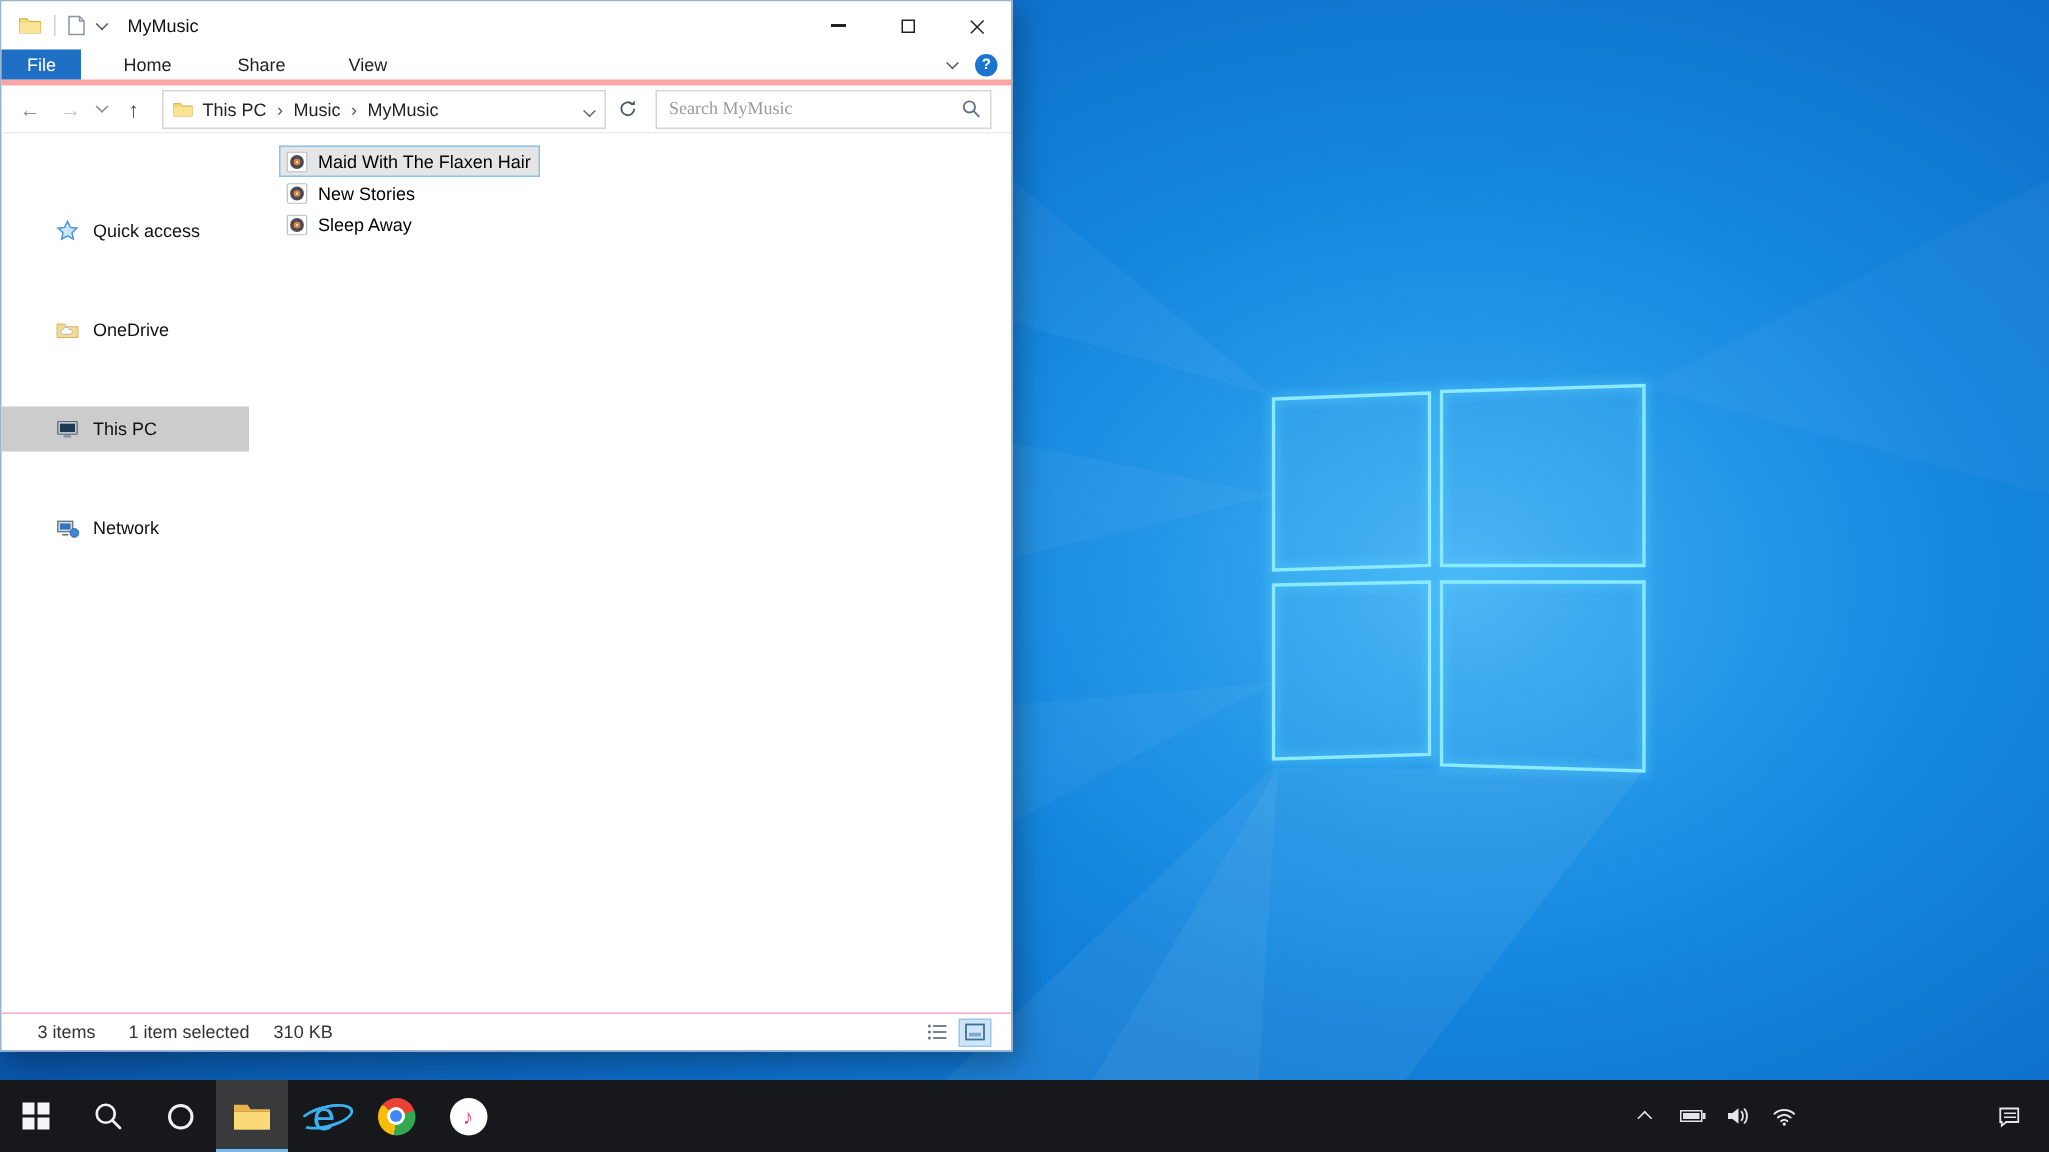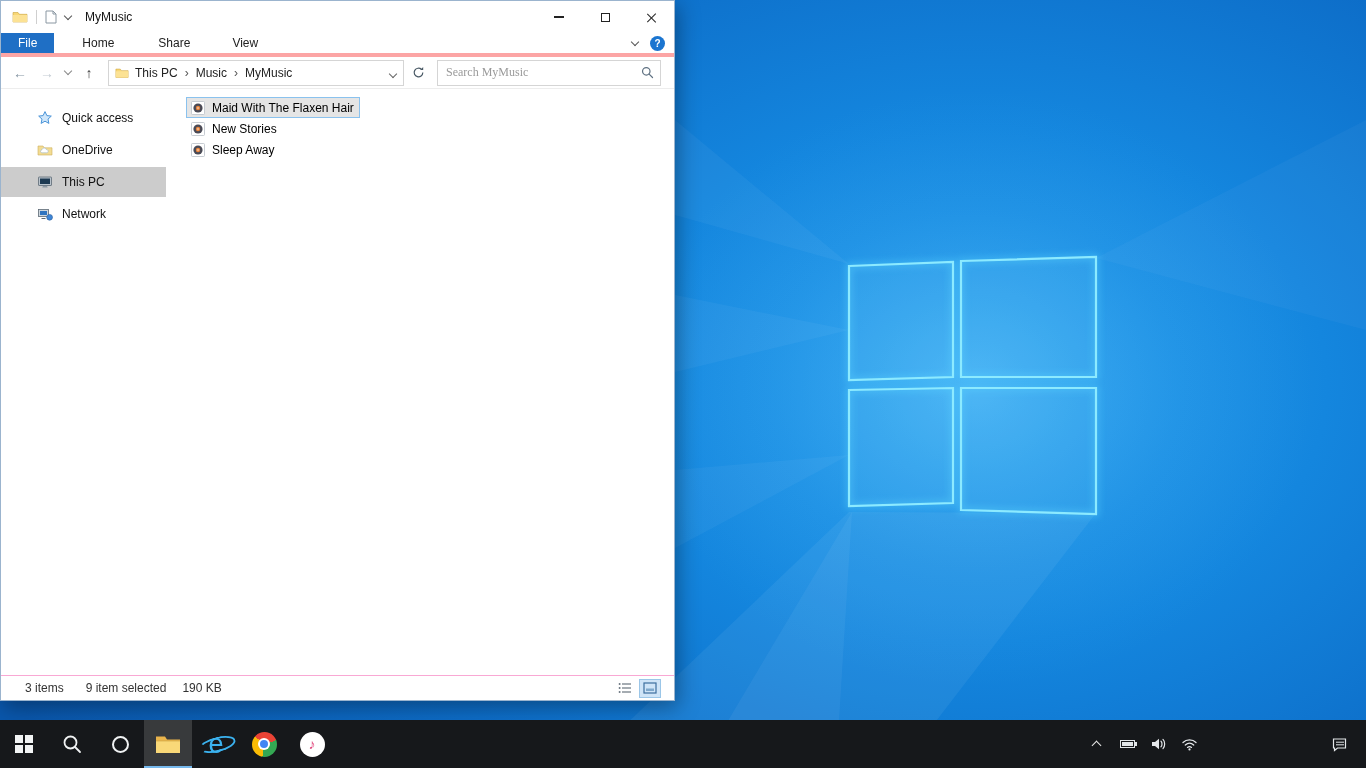--- a/index.html
+++ b/index.html
@@ -45,21 +45,21 @@
   .crumb{padding:0 6px;color:#222;white-space:nowrap;}
   .crumb-sep{color:#555;padding:0 1px;}
   .addr-chev{margin-left:auto;color:#666;padding-right:3px;}
   .refreshbtn{width:22px;height:26px;display:flex;align-items:center;justify-content:center;}
   .searchbox{flex:1;height:26px;border:1px solid #d5d5d5;margin-left:5px;display:flex;align-items:center;padding:0 6px 0 8px;background:#fff;}
   .searchbox input{border:none;outline:none;flex:1;font-family:Liberation Serif, serif;font-size:12px;color:#333;padding:0;background:transparent;}
   .searchbox input::placeholder{color:#9a9a9a;}
 
   .bodyarea{flex:1;display:flex;min-height:0;}
   .sidebar{flex:0 0 165px;padding-top:14px;}
-  .side-item{height:30px;display:flex;align-items:center;gap:9px;padding-left:36px;color:#111;margin-bottom:2px;}
+  .side-item{height:30px;display:flex;align-items:center;gap:9px;padding-left:36px;color:#111;margin-bottom:2px;margin-top:36px;}
   .side-item.selected{background:#cccccc;}
 
   .filelist{flex:1;padding-top:8px;padding-left:20px;}
   .file-row{display:flex;align-items:center;gap:6px;height:21px;padding:0 5px 0 3px;color:#000;width:max-content;border:1px solid transparent;}
   .file-row.selected{background:#e5e5e5;border-color:#8ac2ee;}
 
   .statusbar{flex:0 0 25px;border-top:1px solid #f9a8d4;display:flex;align-items:center;color:#333;padding-left:24px;}
   .st-count{margin-right:22px;} .st-sel{margin-right:16px;}
   .view-toggles{margin-left:auto;display:flex;gap:5px;padding-right:14px;}
   .vt-btn{width:20px;height:17px;display:flex;align-items:center;justify-content:center;}
@@ -276,22 +276,22 @@
             <circle cx="8" cy="8" r="2.2" fill="#e8833a"></circle>
             <circle cx="8" cy="8" r="0.7" fill="#fff"></circle>
         </svg>
         <span>Sleep Away</span>
       </div>
     </div>
   </div>
 
   <div class="statusbar">
     <span class="st-count">3 items</span>
-    <span class="st-sel">9 item selected</span>
-    <span class="st-size">190 KB</span>
+    <span class="st-sel">1 item selected</span>
+    <span class="st-size">310 KB</span>
     <div class="view-toggles">
       <div class="vt-btn">
         <svg width="14" height="12" viewBox="0 0 14 12">
           <circle cx="1.6" cy="2" r="1" fill="#6b7680"></circle>
             <rect x="4" y="1.4" width="9" height="1.2" fill="#6b7680"></rect>
           <circle cx="1.6" cy="6" r="1" fill="#6b7680"></circle>
             <rect x="4" y="5.4" width="9" height="1.2" fill="#6b7680"></rect>
           <circle cx="1.6" cy="10" r="1" fill="#6b7680"></circle>
             <rect x="4" y="9.4" width="9" height="1.2" fill="#6b7680"></rect>
         </svg>

